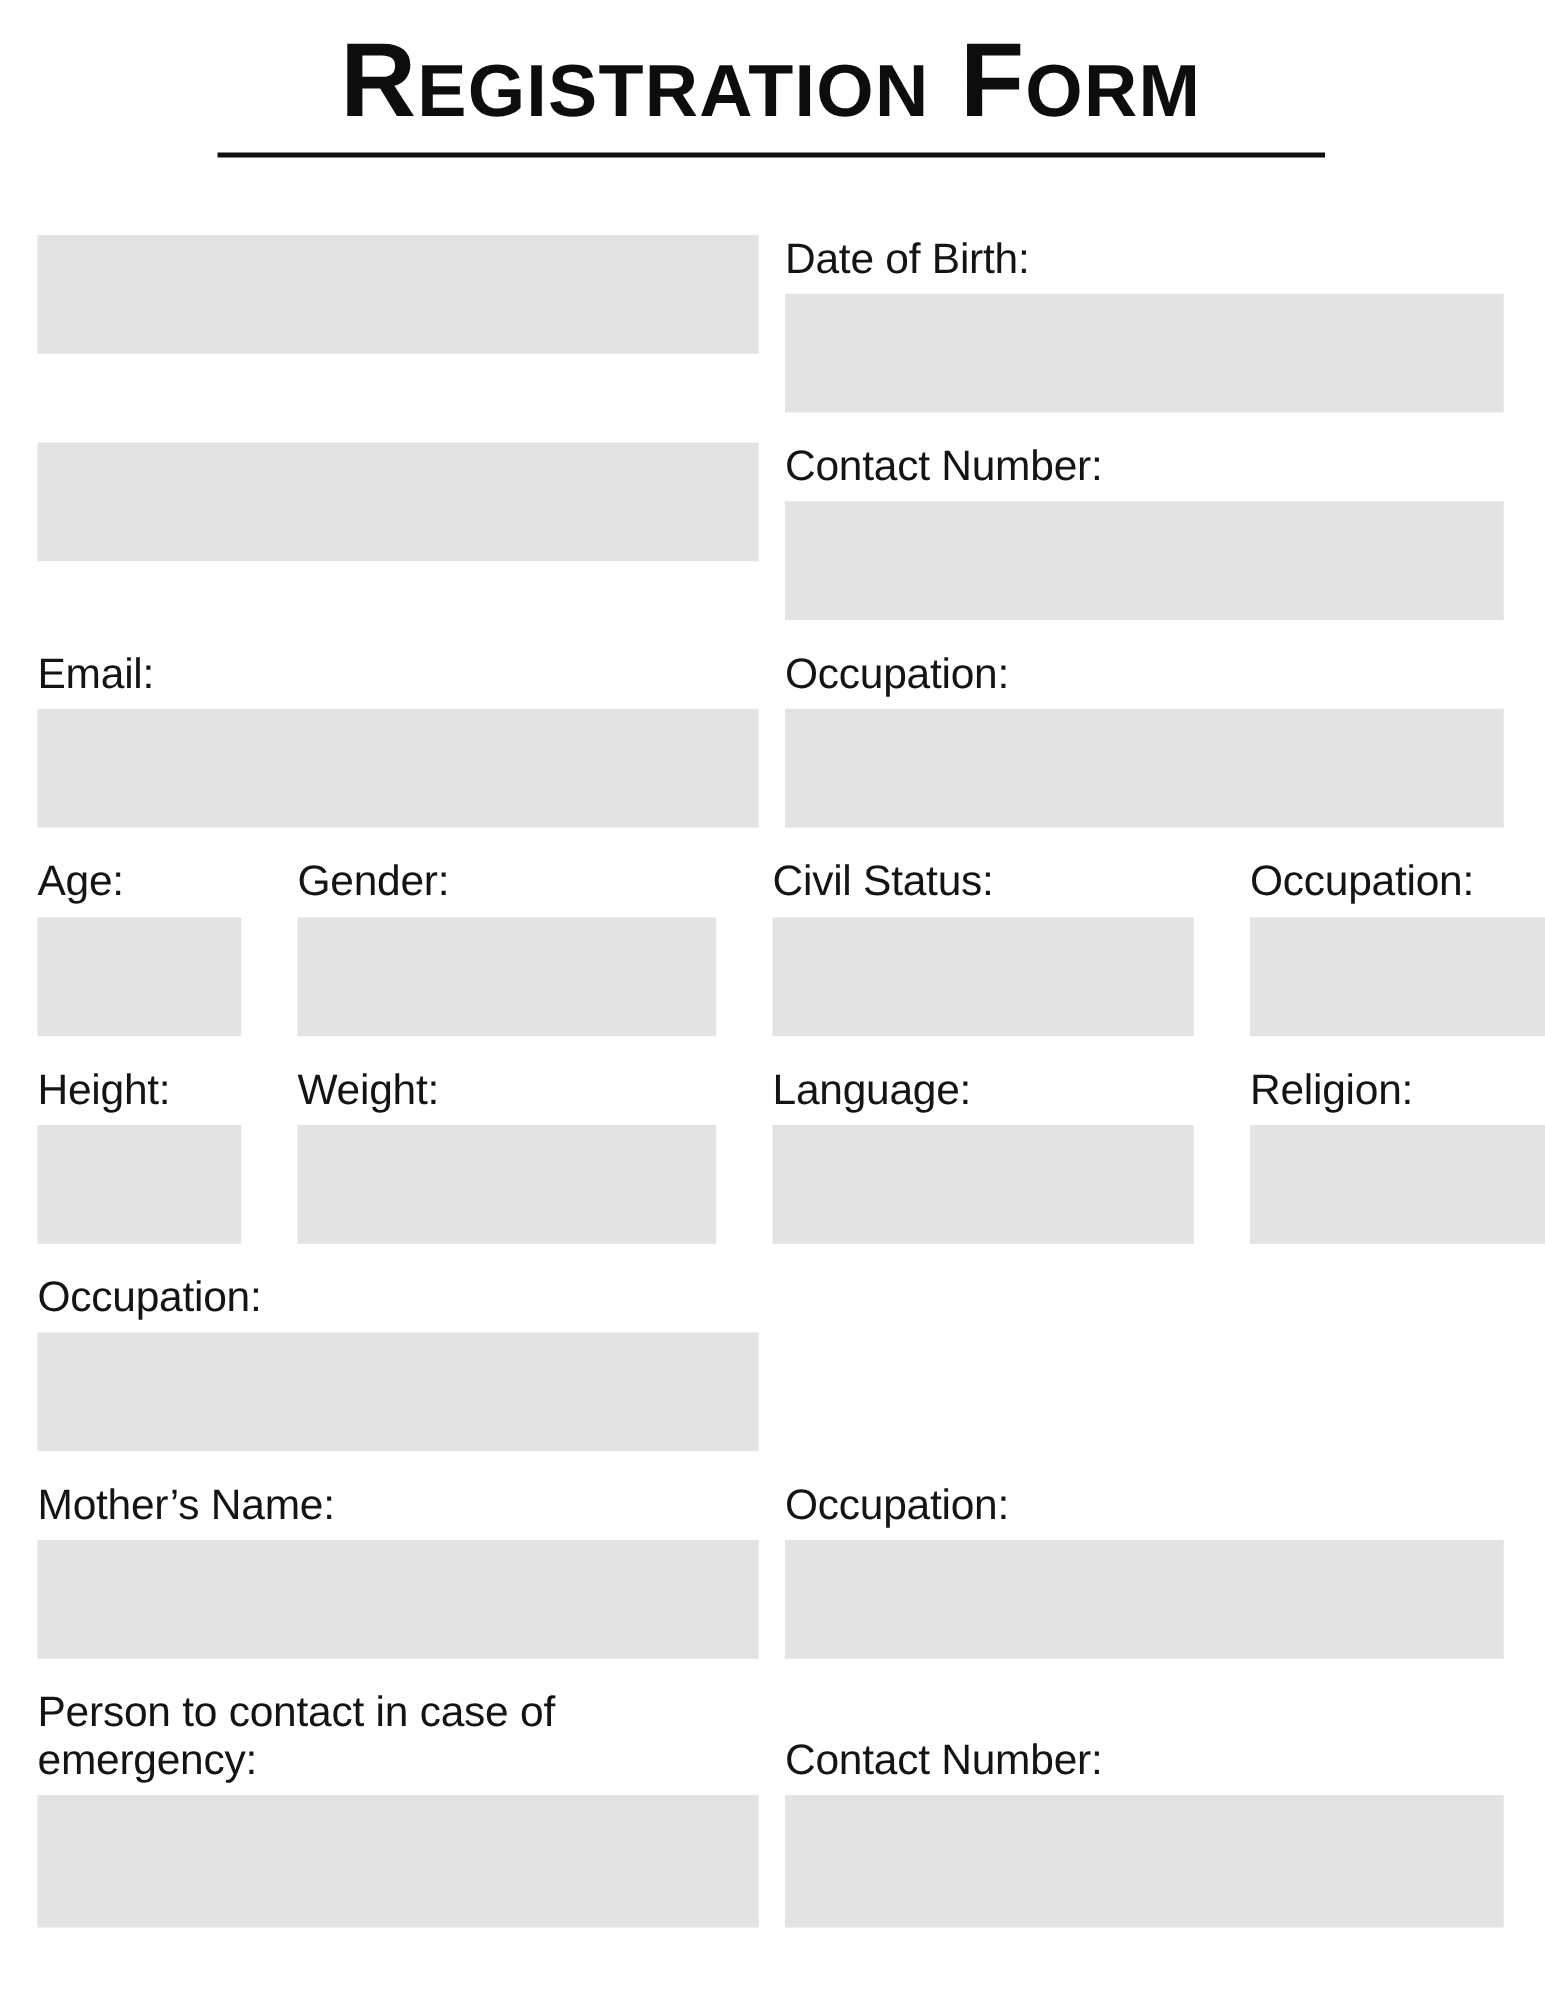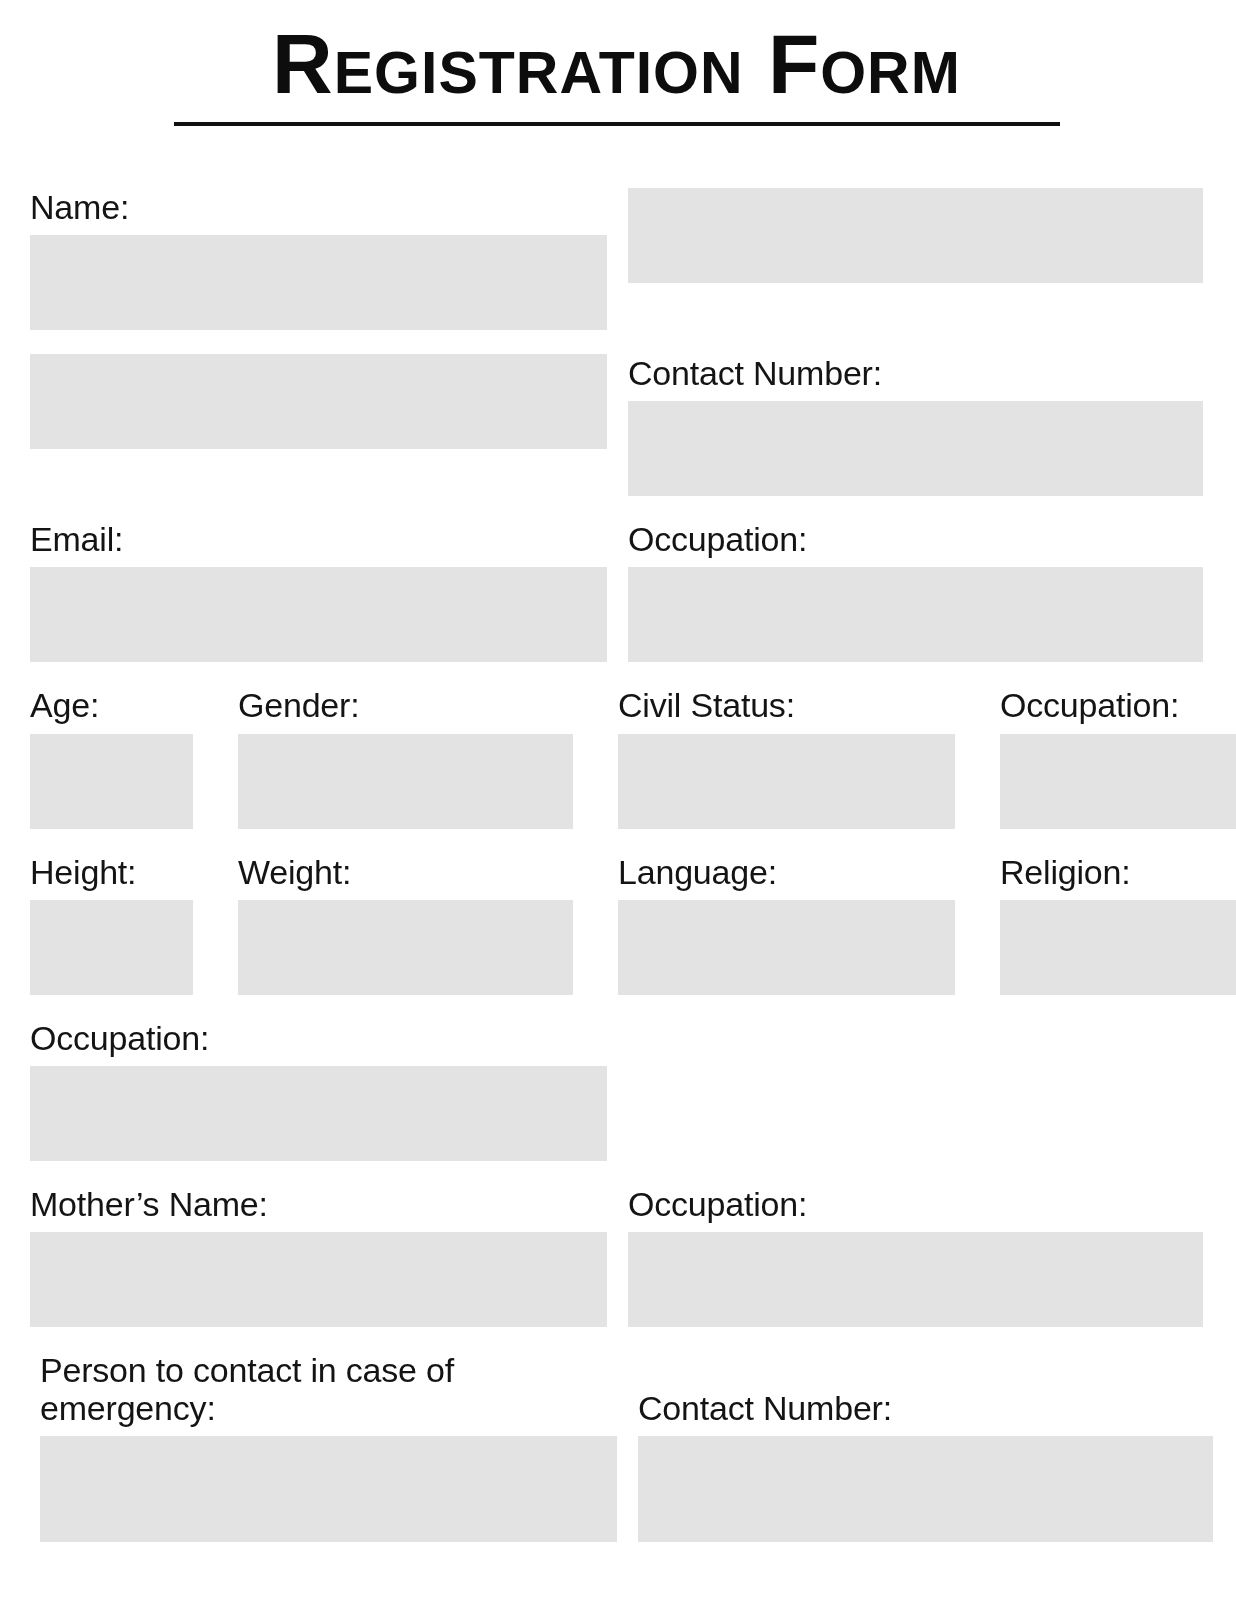--- a/index.html
+++ b/index.html
@@ -29,21 +29,21 @@
     margin: 14px auto 0 auto;
   }
   .rows { margin-top: 62px; }
   .row {
     display: grid;
     column-gap: 21px;
     margin-bottom: 24px;
   }
   .row.cols-2 { grid-template-columns: 577px 575px; }
   .row.cols-4 { grid-template-columns: 163px 335px 337px 286px; column-gap: 17px; gap: 45px; }
-  .row.row-last { margin-bottom: 0; align-items: end; margin-left: 10px; }
+  .row.row-last { margin-bottom: 0; align-items: end; }
   .label {
     font-size: 34px;
     line-height: 1.12;
     color: #141414;
     margin-bottom: 9px;
     letter-spacing: -0.2px;
   }
   .label.wrap2 { max-width: 520px; }
   .box {
     background: #e3e3e3;
@@ -59,24 +59,24 @@
 
   <header>
     <h1 class="title">Registration Form</h1>
     <div class="title-underline"></div>
   </header>
 
   <main class="rows">
 
     <div class="row cols-2">
       <div class="field">
-        <div class="label">Name:</div>
         <div class="box"></div>
       </div>
       <div class="field">
+        <div class="label">Date of Birth:</div>
         <div class="box"></div>
       </div>
     </div>
 
     <div class="row cols-2">
       <div class="field">
         <div class="box"></div>
       </div>
       <div class="field">
         <div class="label">Contact Number:</div>

